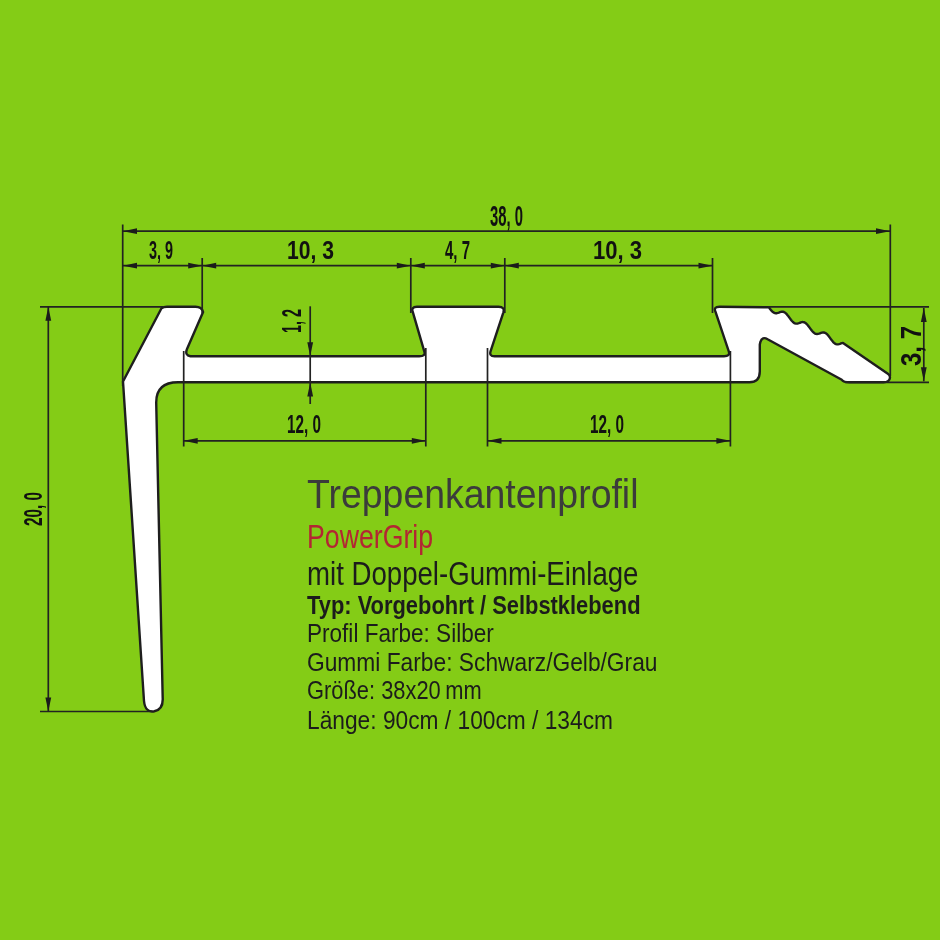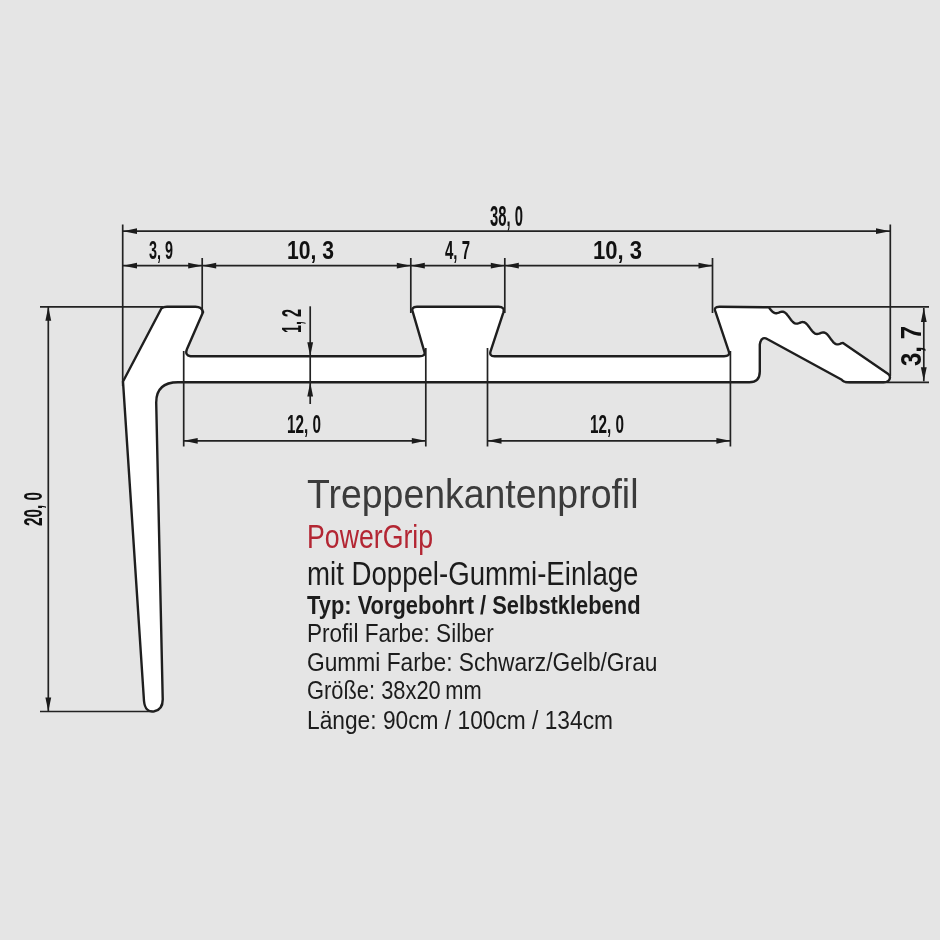--- a/index.html
+++ b/index.html
@@ -1,16 +1,16 @@
 <!DOCTYPE html>
 <html><head>
 <meta charset="utf-8">
 <style>
 html,body{margin:0;padding:0;background:#fff;}
-#page{position:relative;width:940px;height:940px;background:#e5e5e5;overflow:hidden;
+#page{position:relative;width:940px;height:940px;background:#84cc16;overflow:hidden;
   font-family:"Liberation Sans", sans-serif;}
 .dimtxt{font-family:"Liberation Sans", sans-serif;font-weight:bold;fill:#111;}
 .tl{position:absolute;line-height:1;white-space:nowrap;transform-origin:0 0;color:#1c1c1c;}
 </style>
 </head>
 <body>
 <div id="page">
 <svg width="940" height="940" viewBox="0 0 940 940" style="position:absolute;left:0;top:0">
 
 <path d="M 123,381.5 L 161.5,308.2 Q 163.5,306.8 167,306.8

